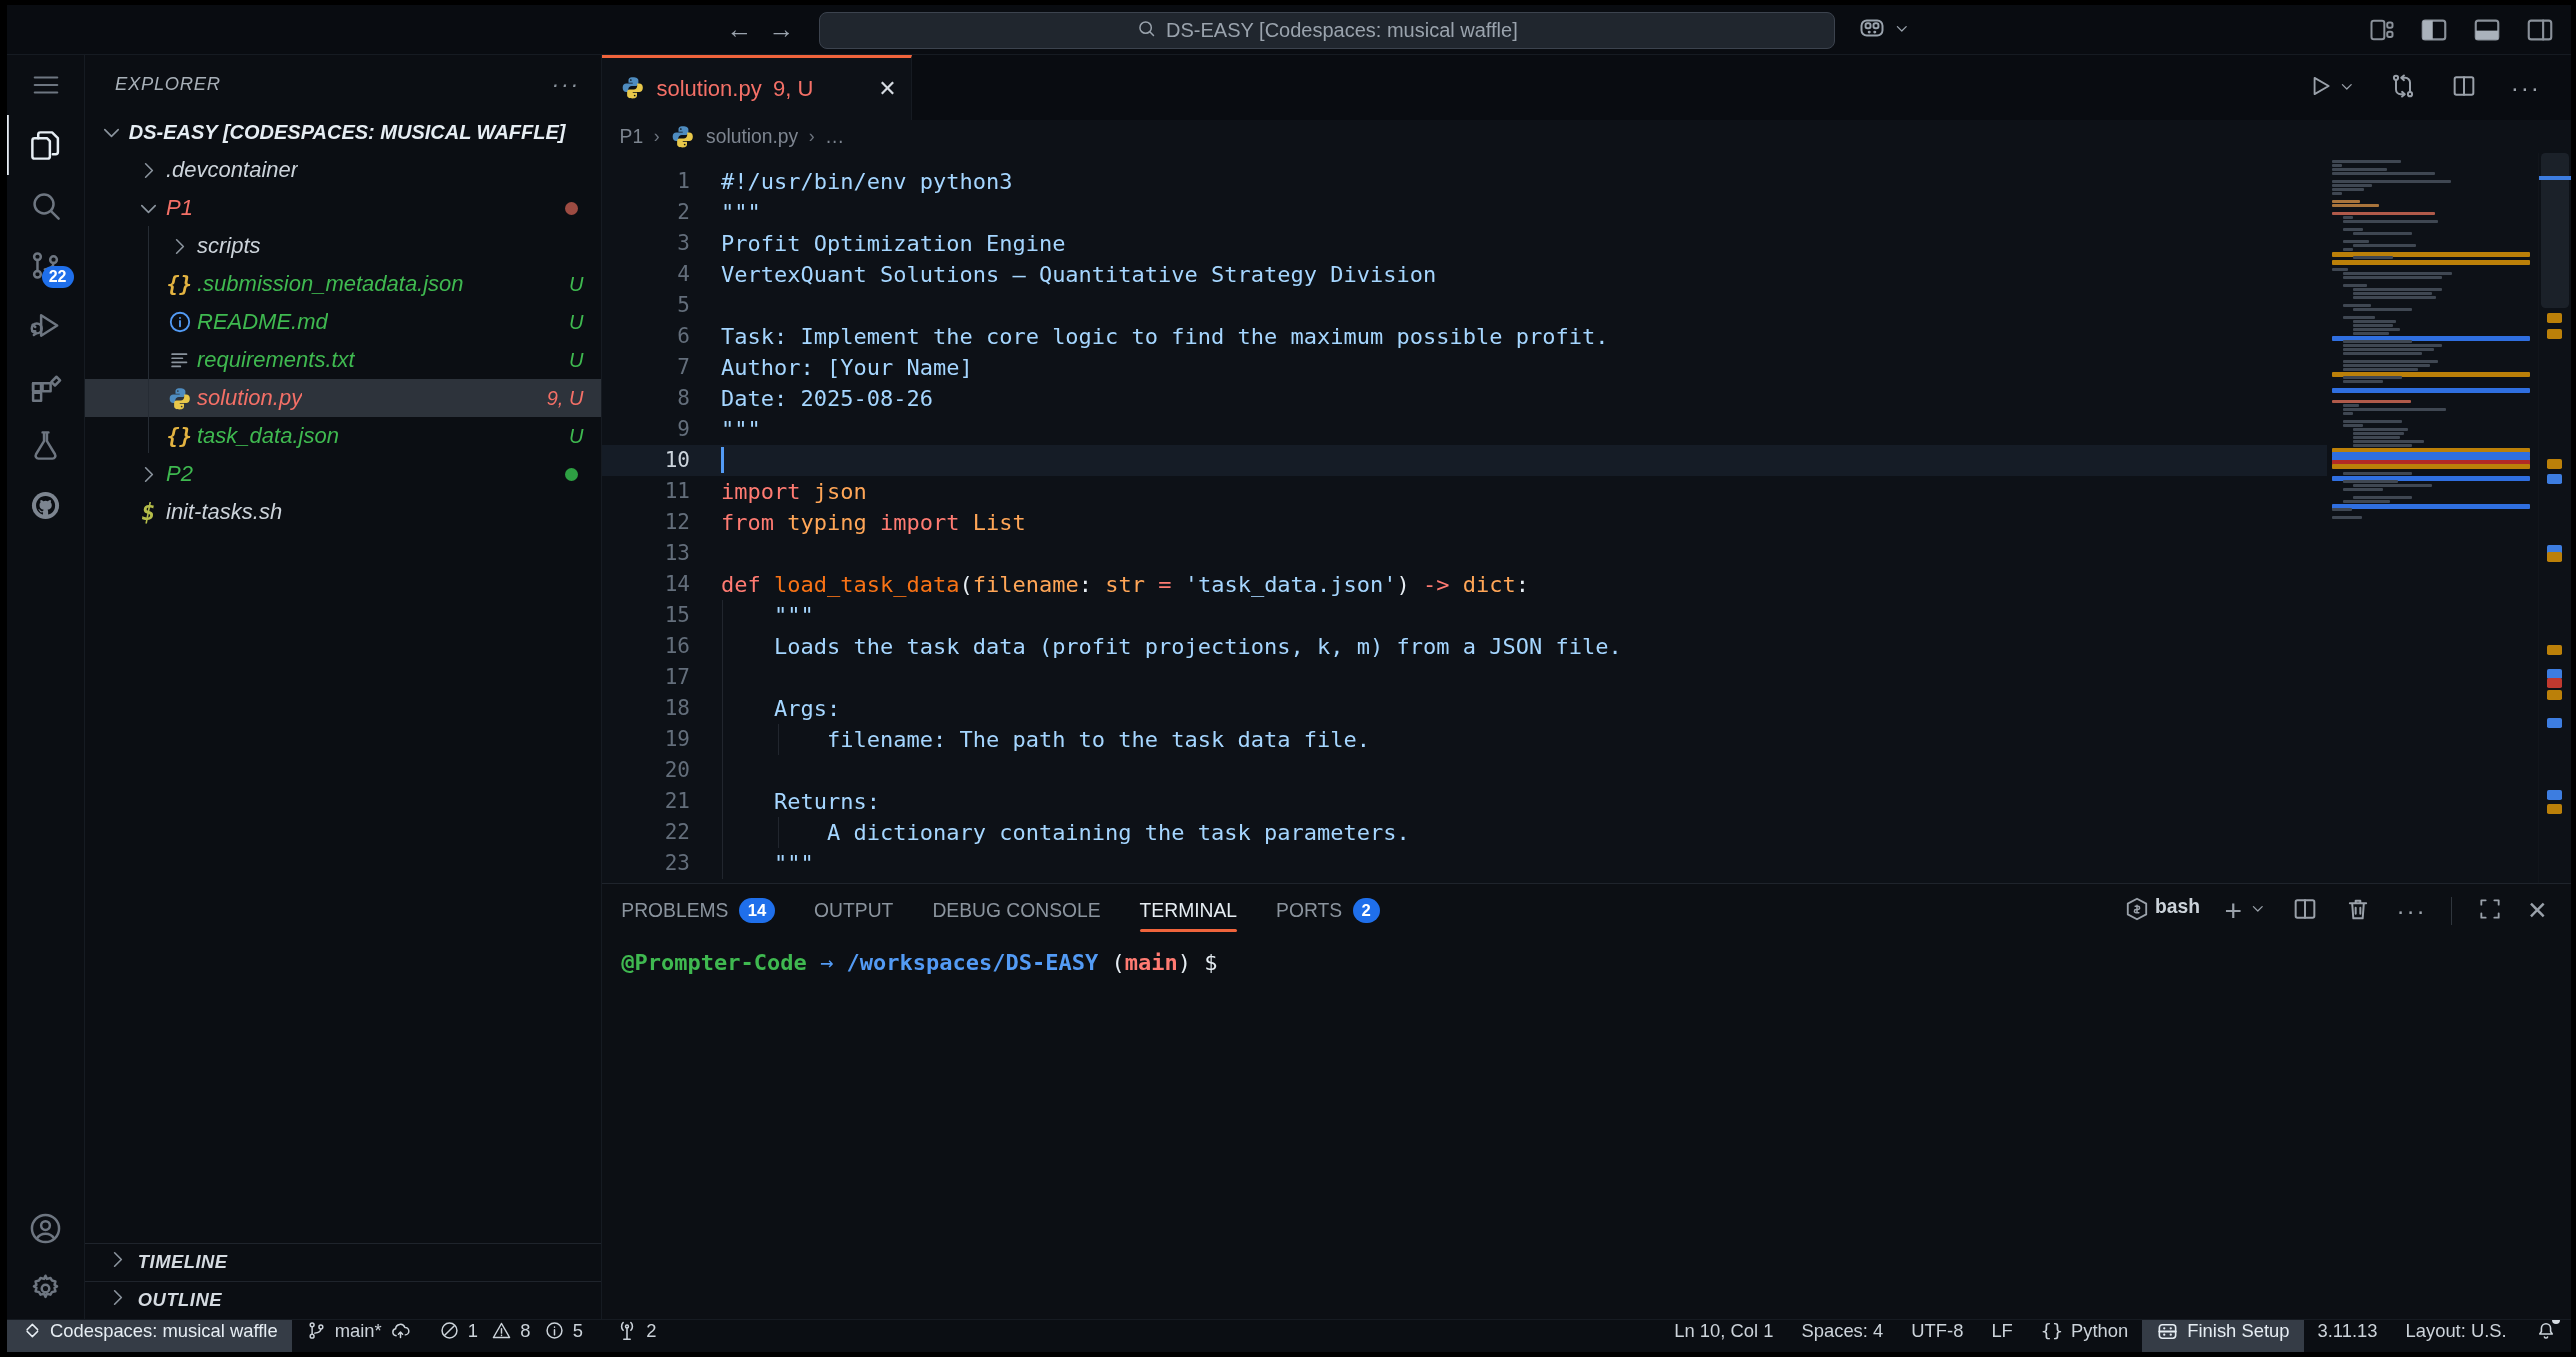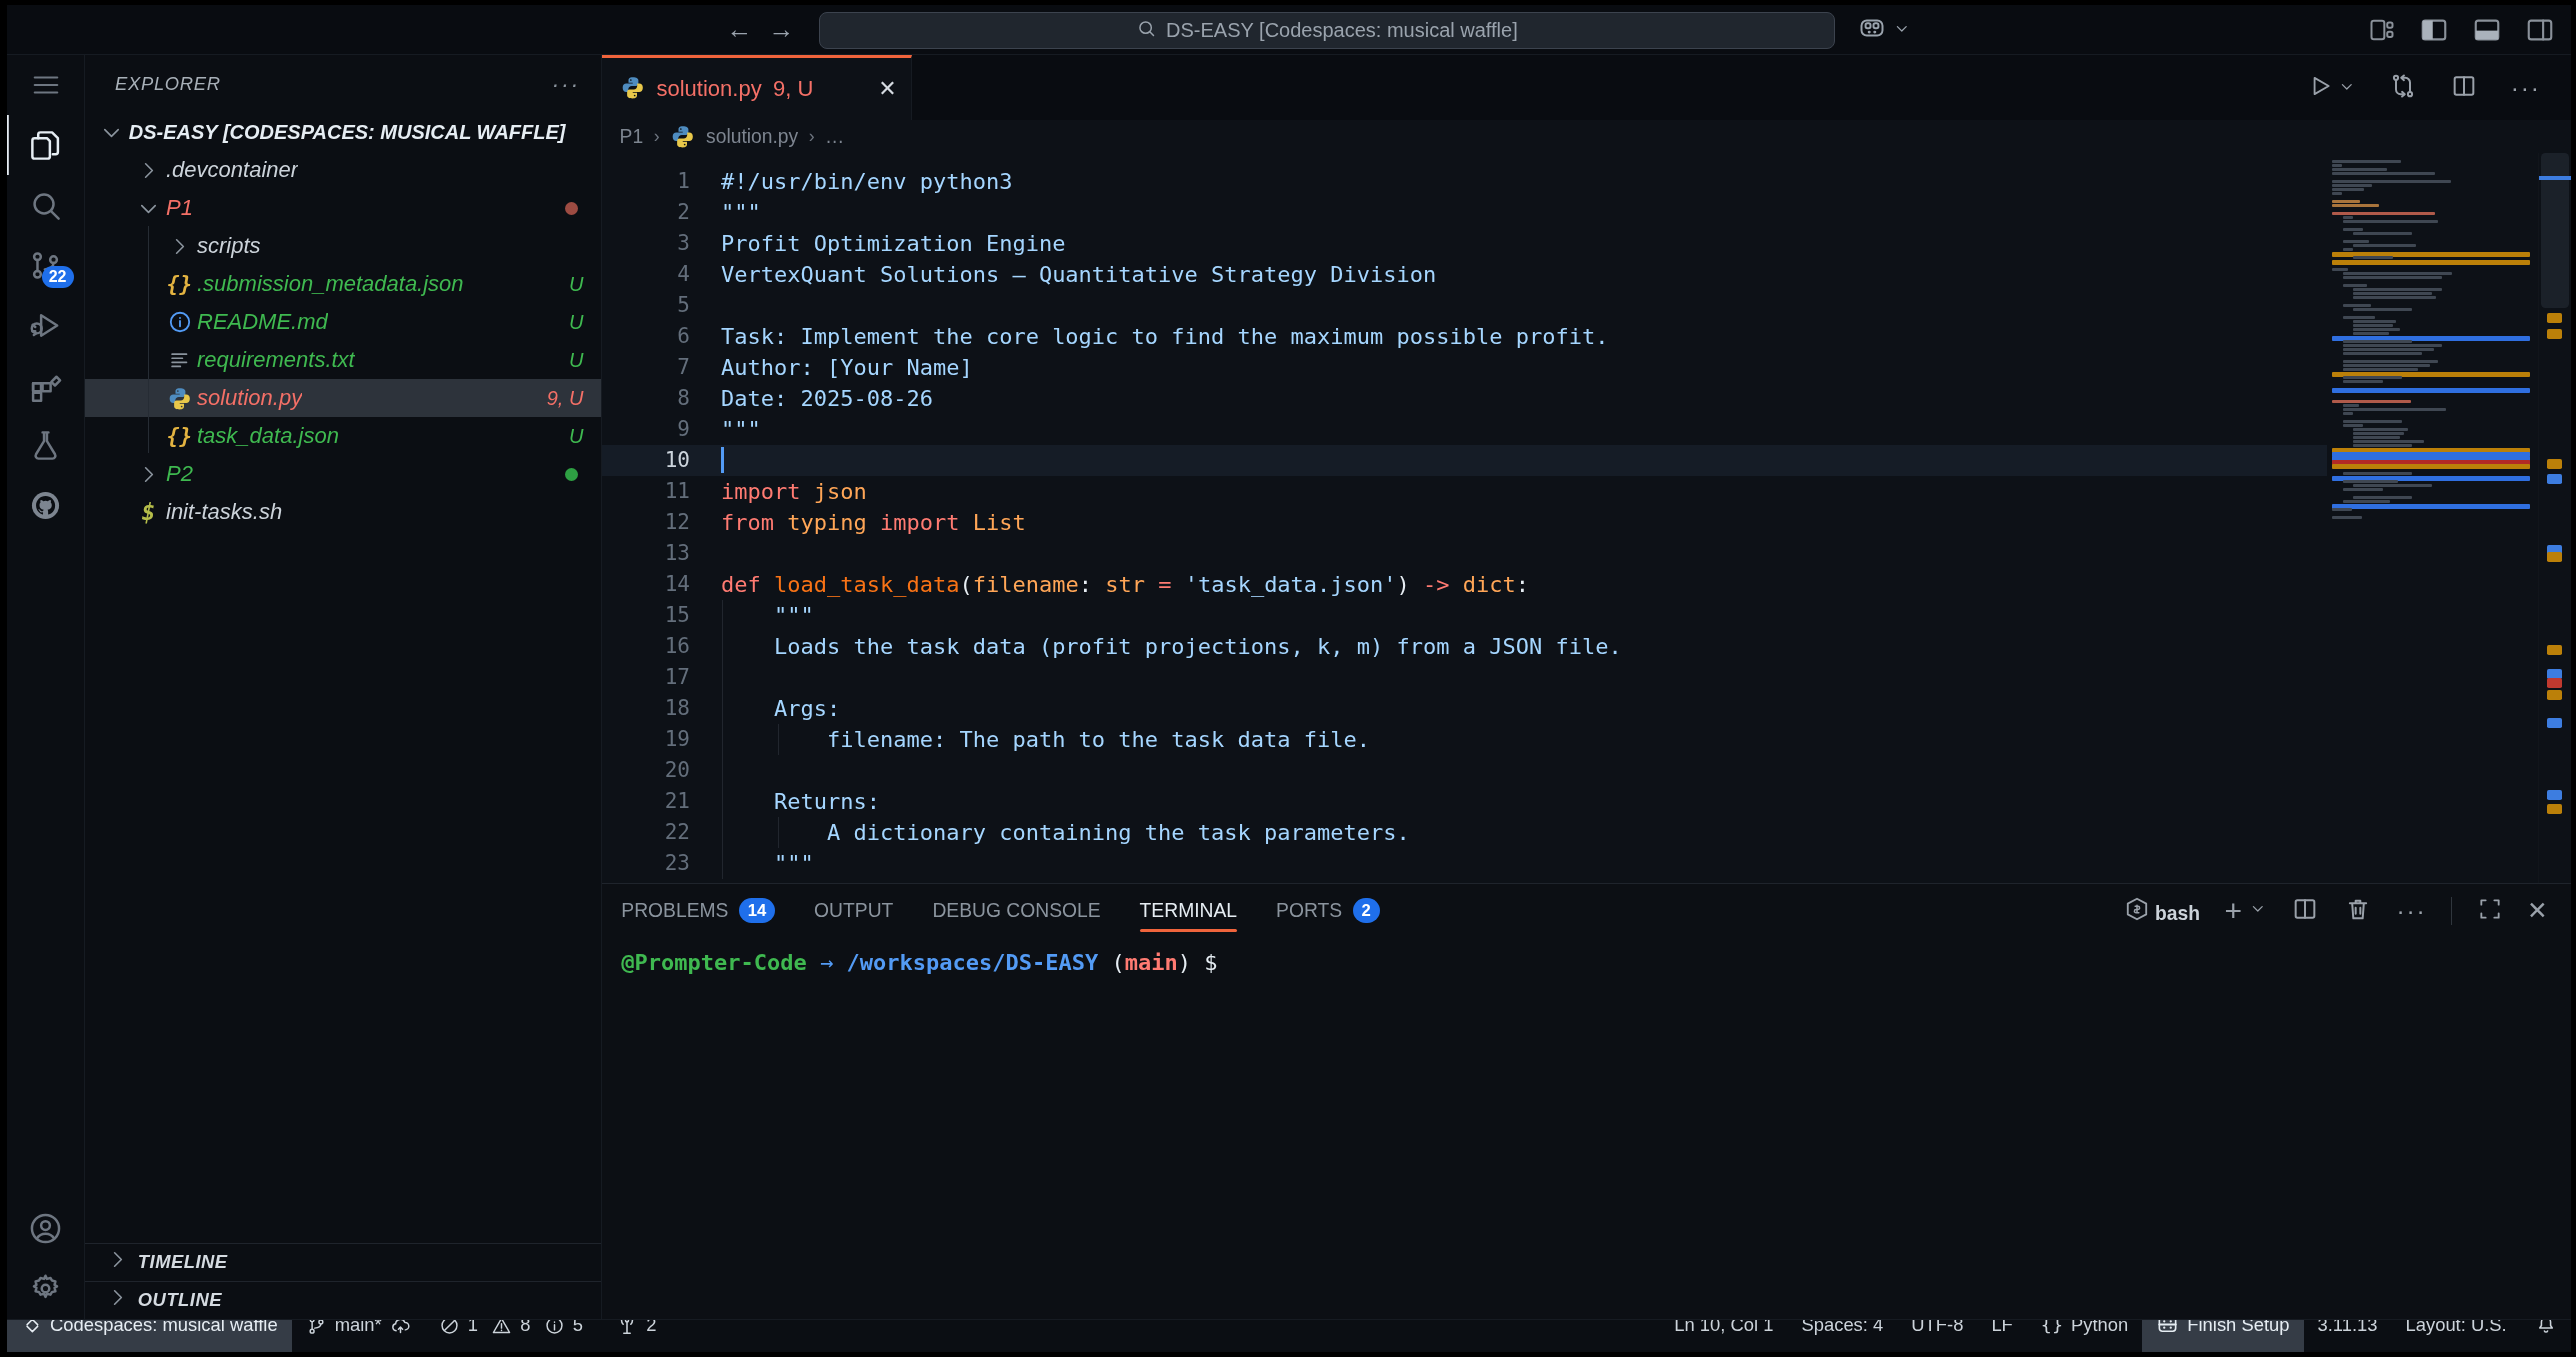--- a/index.html
+++ b/index.html
@@ -82,21 +82,21 @@
   .pbadge{background:#1f6feb;color:#fff;border-radius:877px;font-size:16.7px;padding:2.6px 8.8px;font-weight:bold;}
   .panel-actions{margin-left:auto;display:flex;align-items:center;gap:24.6px;color:#9aa1aa;}
   .pa-sep{width:0.9px;height:28px;background:#30363d;}
   .shell-label{color:#ccd3da;font-size:19.3px;font-weight:bold;margin-left:5.3px;}
   .terminal{flex:1;padding:12.3px 0 0 19.3px;font-family:"DejaVu Sans Mono",monospace;font-size:22px;color:#e6edf3;}
   .t-g{color:#3fb950;font-weight:bold;} .t-b{color:#539bf5;} .t-p{color:#539bf5;font-weight:bold;} .t-r{color:#ff7b72;font-weight:bold;}
 
   
   .statusbar{height:32px;background:#0b0e13;border-top:0.9px solid #161b22;display:flex;align-items:stretch;justify-content:space-between;font-size:18.4px;color:#ccd3da;flex:none;overflow:hidden;}
   .sgroup{display:flex;align-items:stretch;}
-  .sitem{display:flex;align-items:flex-end;gap:8px;padding:16px 14px;white-space:nowrap;cursor:pointer;}
+  .sitem{display:flex;align-items:flex-start;gap:8px;padding:0 14px;white-space:nowrap;cursor:pointer;}
   .sitem.hl{background:#353c46;color:#e6edf3;}
   .sitem svg{display:block;}
   .bell-wrap{position:relative;}
   .bell-dot{position:absolute;right:-3.5px;top:-3.5px;width:8px;height:8px;border-radius:50%;background:#d5dbe1;}
 </style>
 </head>
 <body>
 
 <div class="window">
 
@@ -680,21 +680,21 @@
               <span>DEBUG CONSOLE</span>
             </div>
             <div class="ptab active">
               <span>TERMINAL</span>
             </div>
             <div class="ptab">
               <span>PORTS</span>
               <span class="pbadge">2</span>
             </div>
             <div class="panel-actions" id="panel-actions">
-            <span style="display:flex;align-items:flex-end">
+            <span style="display:flex;align-items:flex-start">
               <span id="ic-bash"><svg width="26" height="26" viewBox="0 0 24 24" fill="none" stroke="currentColor" stroke-width="1.7" stroke-linecap="round" stroke-linejoin="round">
                     <path d="M12 2.5 20.5 7v10L12 21.5 3.5 17V7z"></path>
                     <path d="M12 8.5v7M10.3 9.5h2.6a1.5 1.5 0 0 1 0 3h-1.8a1.5 1.5 0 0 0 0 3h2.6" stroke-width="1.4"></path>
                   </svg></span>
               <span class="shell-label">bash</span>
             </span>
             <span style="display:flex;align-items:center;gap:7px">
                 <span id="ic-plus" style="font-size:30px;line-height:1;">+</span>
                 <span id="ic-plus-chev"><svg width="17.6" height="17.6" viewBox="0 0 24 24" fill="none" stroke="currentColor" stroke-width="1.7" stroke-linecap="round" stroke-linejoin="round">
                     <path d="M6 9l6 6 6-6"></path>

